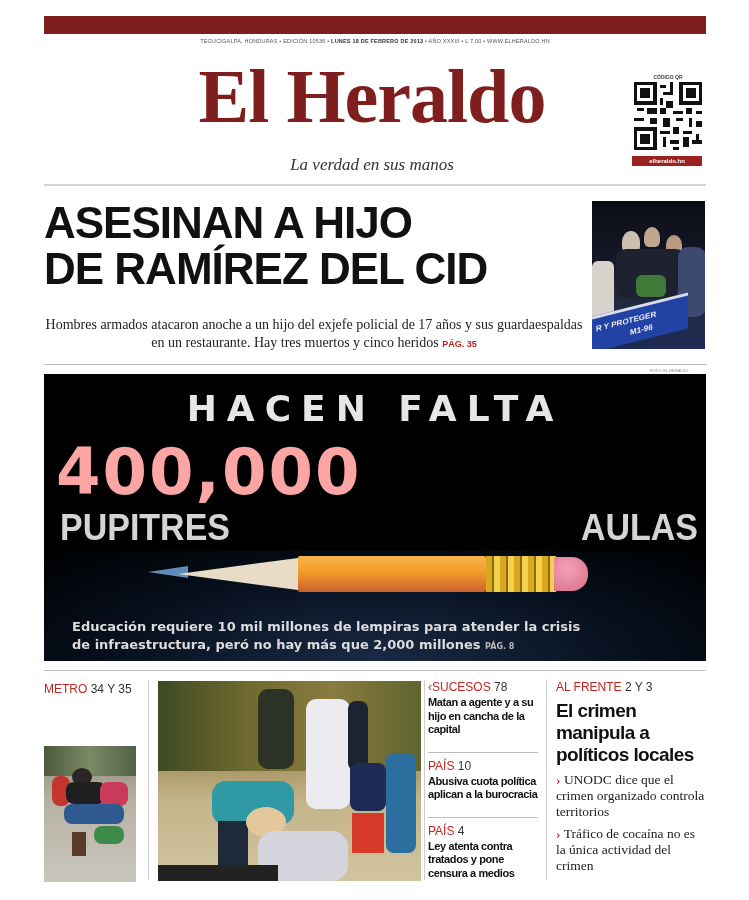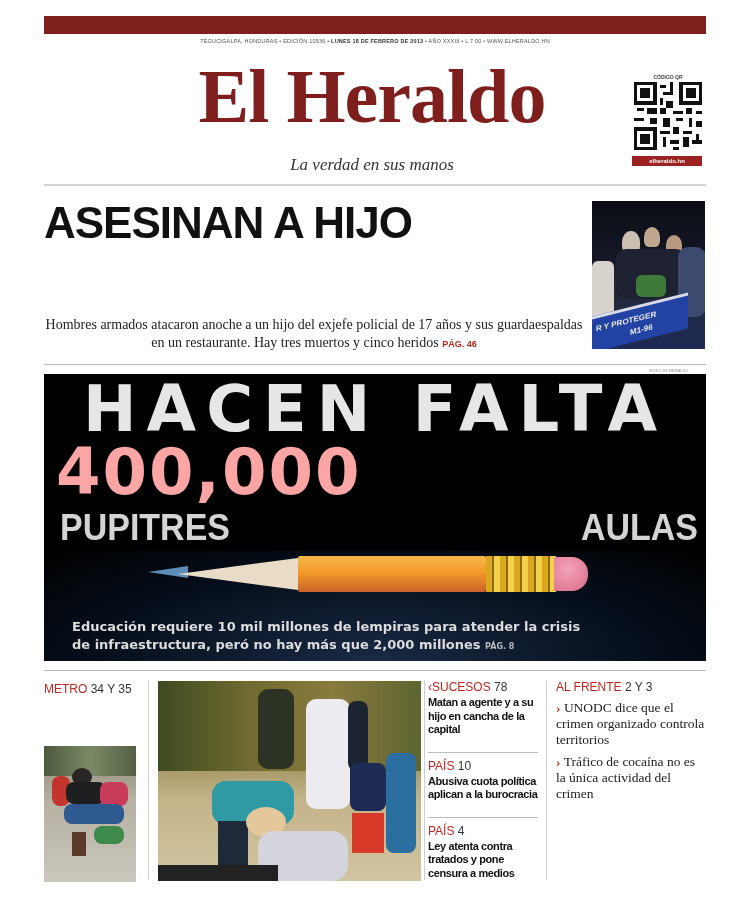--- a/index.html
+++ b/index.html
@@ -33,21 +33,21 @@
     background:linear-gradient(180deg,#0c0d14 0%,#141826 40%,#232838 60%,#1d2a55 100%); }
   .photo1 .boat { position:absolute; left:-4px; bottom:8px; width:100px; height:36px; background:#2243a4; transform:skewY(-14deg); border-top:3px solid #d9dbe6; }
   .photo1 .boat span { position:absolute; left:8px; top:6px; color:#e8e8f0; font-weight:bold; font-size:8px; transform:skewY(0deg); }
   .photo1 .p { position:absolute; border-radius:50% 50% 30% 30%; }
   .credit { position:absolute; left:650px; top:368px; font-size:4px; color:#888; }
 
   .feature { position:absolute; left:44px; top:374px; width:662px; height:287px; background:#000; overflow:hidden; }
   .feature .stars { position:absolute; left:0; right:0; bottom:0; height:110px;
     background:radial-gradient(ellipse at 50% 100%, #1a2a45 0%, #07101e 55%, #000 100%); }
   .feat-title { position:absolute; left:0; top:4px; width:100%; text-align:center; color:#e6e6e6;
-    font-family:"DejaVu Sans", sans-serif; font-weight:bold; font-size:64px; letter-spacing:10px; line-height:62px; }
+    font-family:"DejaVu Sans", sans-serif; font-weight:bold; font-size:36px; letter-spacing:10px; line-height:62px; }
   .num-left { position:absolute; left:12px; top:62px; color:#fca5a5; font-family:"DejaVu Sans", sans-serif; font-weight:bold; font-size:64px; line-height:72px; letter-spacing:2px; }
   .num-right { position:absolute; right:8px; top:62px; color:#d4d4d4; font-family:"DejaVu Sans", sans-serif; font-weight:bold; font-size:68px; line-height:72px; letter-spacing:2px; }
   .lab-left { position:absolute; left:16px; top:134px; color:#d4d4d4; font-family:"Liberation Sans", sans-serif; font-weight:bold; font-size:34px; line-height:38px; transform:scaleY(1.1); }
   .lab-right { position:absolute; right:8px; top:134px; color:#d4d4d4; font-family:"Liberation Sans", sans-serif; font-weight:bold; font-size:34px; line-height:38px; transform:scaleY(1.1); }
 
   .pencil { position:absolute; left:104px; top:180px; width:470px; height:40px; }
   .pencil .tip { position:absolute; left:0; top:12px; width:0; height:0; border-top:6px solid transparent; border-bottom:6px solid transparent; border-right:40px solid #6fa3d8; opacity:0.85; }
   .pencil .wood { position:absolute; left:30px; top:4px; width:0; height:0; border-top:16px solid transparent; border-bottom:16px solid transparent; border-right:120px solid #e8dcc6; }
   .pencil .body { position:absolute; left:150px; top:2px; width:188px; height:36px; background:linear-gradient(180deg,#f7b64a 0%,#f39a2a 45%,#c9622a 100%); border-radius:2px; }
   .pencil .ferrule { position:absolute; left:338px; top:2px; width:70px; height:36px; background:repeating-linear-gradient(90deg,#d9a81f 0 6px,#8c6a10 6px 8px,#f3d14a 8px 14px); }
@@ -143,25 +143,26 @@
       </g>
     </svg>
   </div>
   <div class="qr-url">elheraldo.hn</div>
 </div>
 
 <div class="rule" style="left:44px; top:184px; width:662px;"></div>
 
 <div class="headline1">
   <div>ASESINAN A HIJO</div>
+  <div>DE RAMÍREZ DEL CID</div>
 </div>
 
 <div class="lead1">
   <span>Hombres armados atacaron anoche a un hijo del exjefe policial de 17 años y sus guardaespaldas en un restaurante. Hay tres muertos y cinco heridos</span>
-  <span class="pageref">PÁG. 46</span>
+  <span class="pageref">PÁG. 35</span>
 </div>
 
 <div class="photo1">
   <div class="p" style="left:30px;top:30px;width:18px;height:22px;background:#cbbfb0;"></div>
   <div class="p" style="left:52px;top:26px;width:16px;height:20px;background:#bfa68f;"></div>
   <div class="p" style="left:74px;top:34px;width:16px;height:20px;background:#b89a80;"></div>
   <div class="p" style="left:24px;top:48px;width:70px;height:50px;background:#1e2230;border-radius:10px;"></div>
   <div class="p" style="left:44px;top:74px;width:30px;height:22px;background:#3f7a3b;border-radius:6px;"></div>
   <div class="p" style="left:86px;top:46px;width:28px;height:70px;background:#3b4a6e;border-radius:10px;"></div>
   <div class="p" style="left:0px;top:60px;width:22px;height:60px;background:#d8d2cc;border-radius:6px;"></div>
@@ -256,20 +257,21 @@
   </div>
 </div>
 
 <div class="col-rule" style="left:546px; top:680px; height:200px;"></div>
 
 <div class="alfrente">
   <div class="kicker">
     <span class="red">AL FRENTE</span>
     <span class="blk">2 Y 3</span>
   </div>
+  <div class="h">El crimen manipula a políticos locales</div>
   <div class="bullet">
     <span class="arr">›</span>
     <span>UNODC dice que el crimen organizado controla territorios</span>
   </div>
   <div class="bullet">
     <span class="arr">›</span>
     <span>Tráfico de cocaína no es la única actividad del crimen</span>
   </div>
 </div>
 

